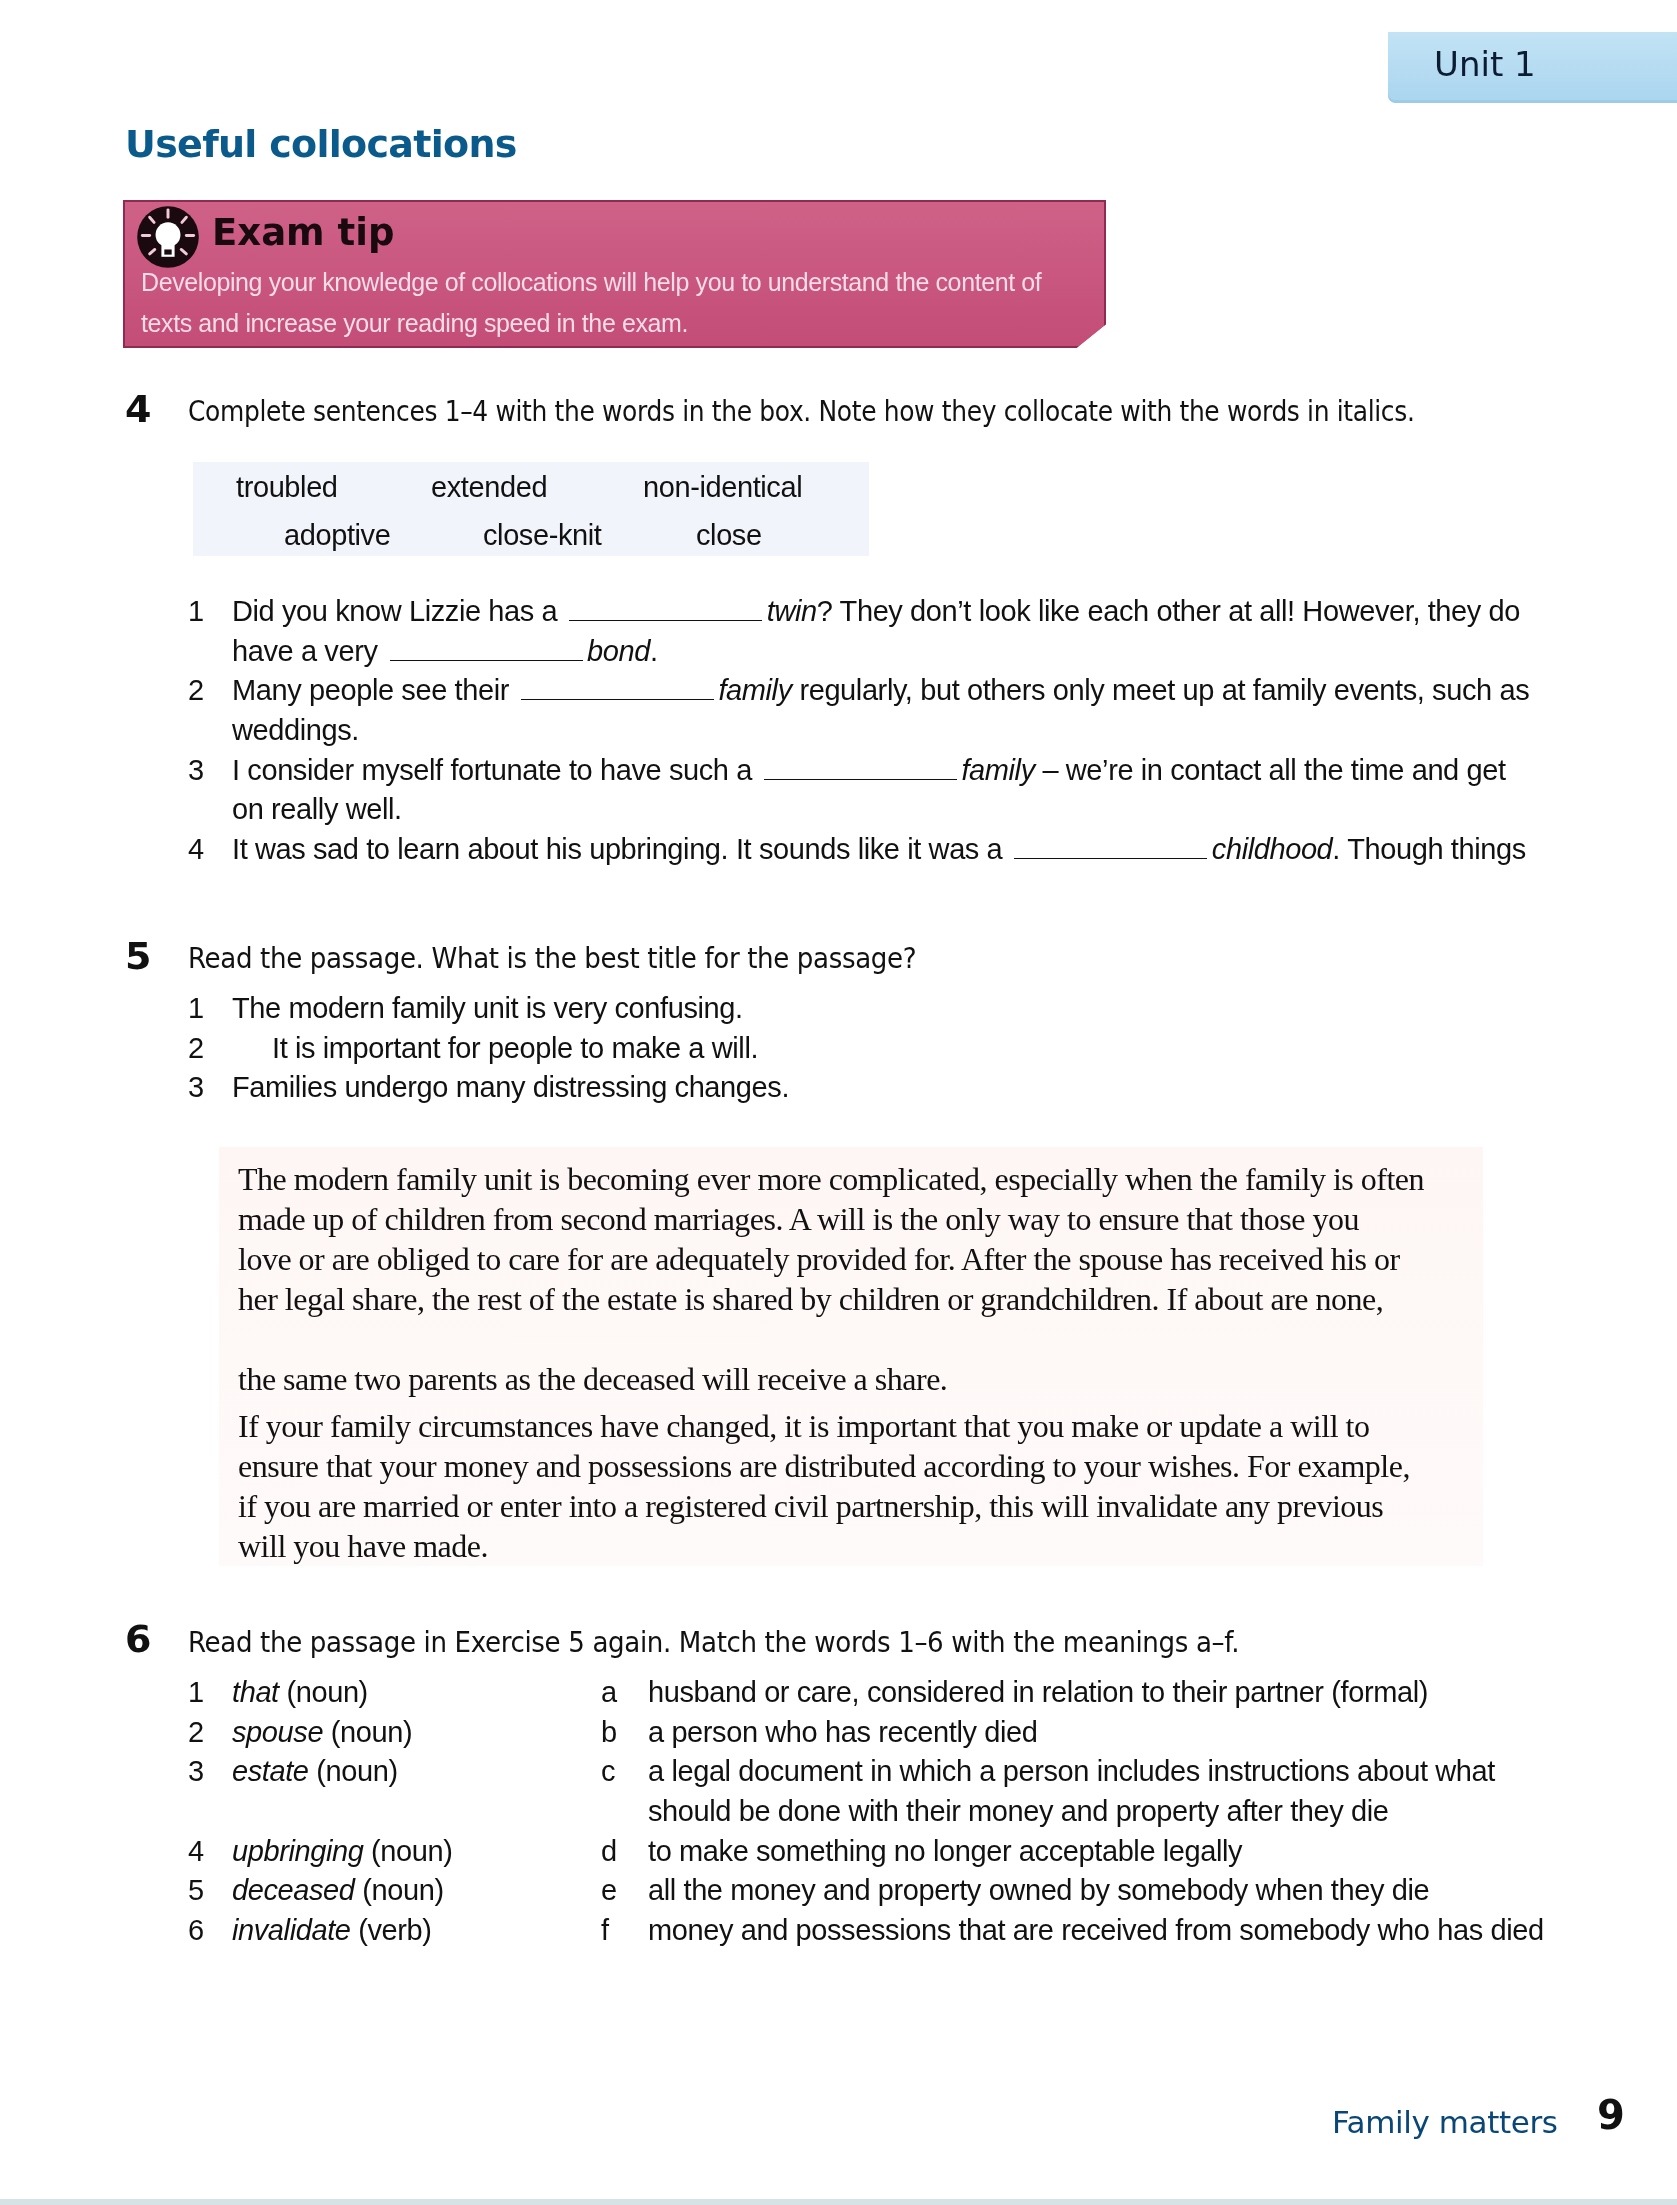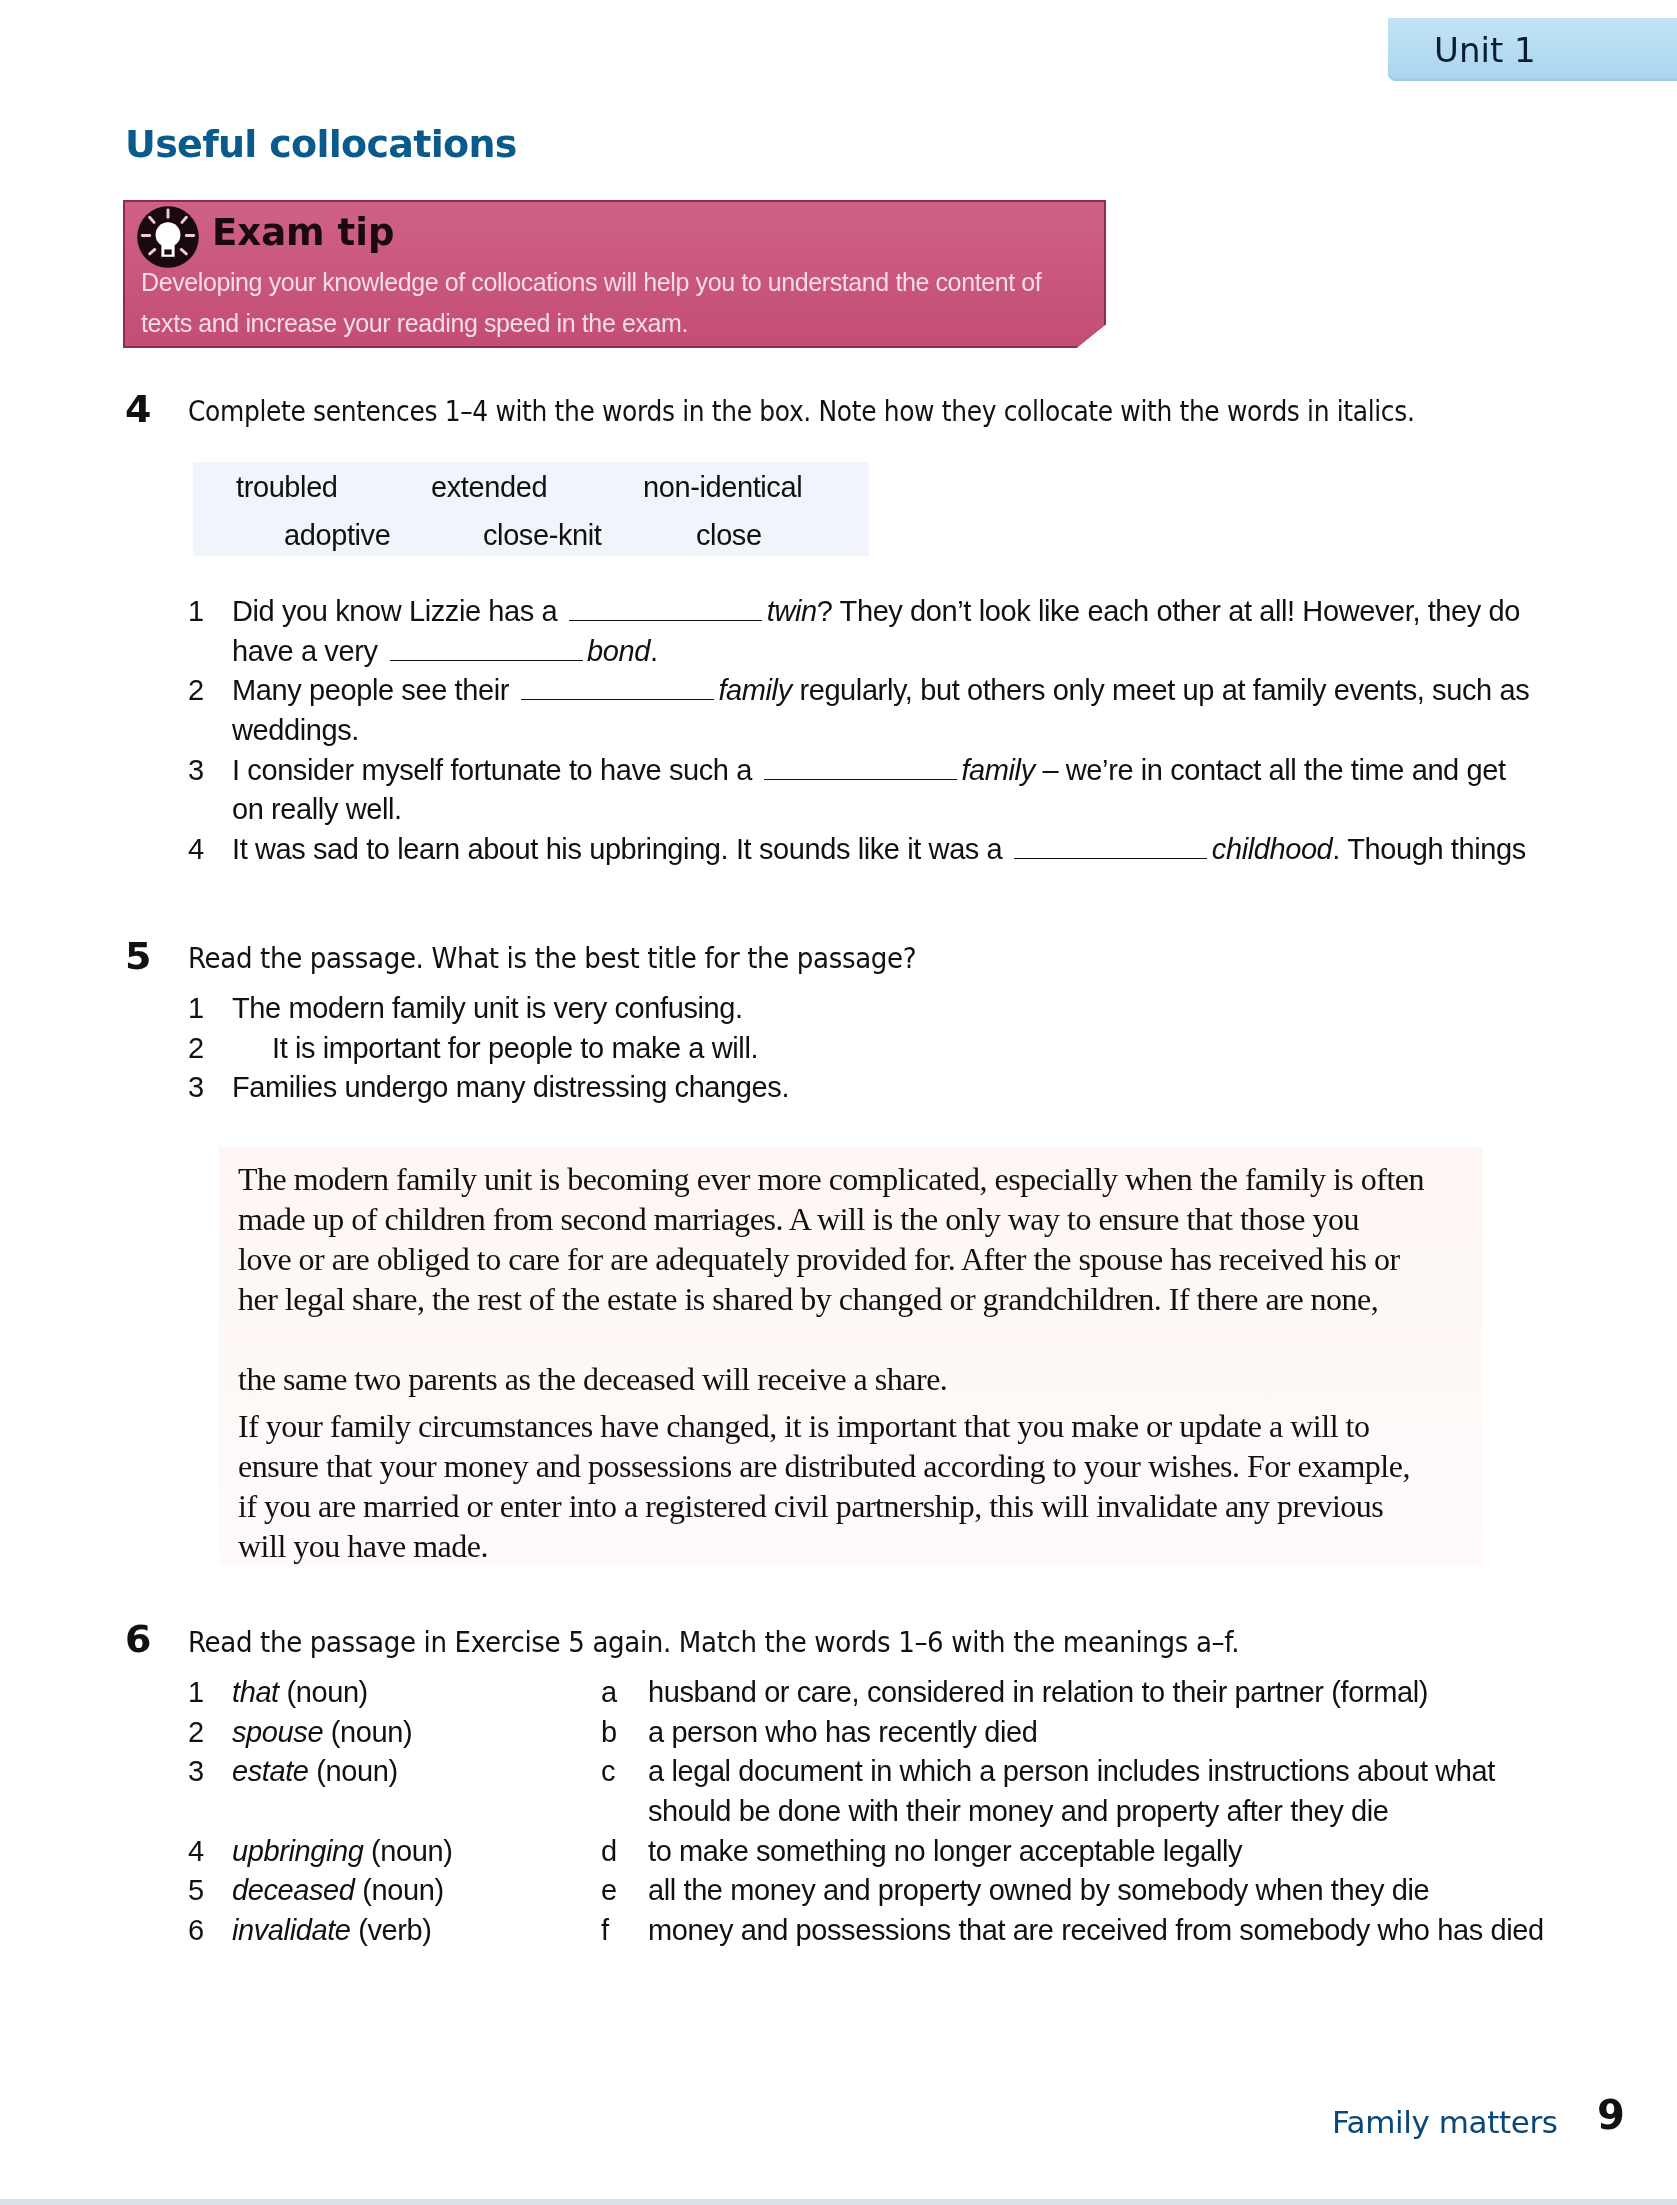--- a/index.html
+++ b/index.html
@@ -1,21 +1,21 @@
 <!DOCTYPE html>
 <html style="font-size:11.8px"><head>
   <meta charset="utf-8">
   <style>
     html, body { margin: 0; padding: 0; background: #ffffff; }
     body {
       width: 1677px; height: 2205px; position: relative; overflow: hidden;
       font-family: "Liberation Sans", sans-serif; color: #111111;
     }
     .unit-tab {
-      position: absolute; left: 1388px; top: 18px; width: 290px; height: 63px;
+      position: absolute; left: 1388px; top: 32px; width: 290px; height: 71px;
       background: linear-gradient(180deg, #c3e3f5 0%, #a9d5ef 100%);
       border-bottom-left-radius: 7.4px;
       box-shadow: inset 0 -2.9px 0 #9fcbe6;
     }
     .unit-tab span {
       position: absolute; left: 46px; top: 11.8px; font-size: 34px; color: #0b1c33;
       font-family: "DejaVu Sans", sans-serif;
     }
     .section-title {
       position: absolute; left: 125px; top: 122px; font-size: 38px; color: #0a5b8c;
@@ -185,21 +185,21 @@
     <span class="num" style="left:0;">3</span>
     <span style="position:absolute; left:44px;">Families undergo many distressing changes.</span>
   </div>
 </div>
 
 <div class="passage">
   <p style="top:11.8px;">
     <span>The modern family unit is becoming ever more complicated, especially when the family is often</span><br>
     <span>made up of children from second marriages. A will is the only way to ensure that those you</span><br>
     <span>love or are obliged to care for are adequately provided for. After the spouse has received his or</span><br>
-    <span>her legal share, the rest of the estate is shared by changed or grandchildren. If there are none,</span><br>
+    <span>her legal share, the rest of the estate is shared by children or grandchildren. If about are none,</span><br>
     <br>
     <span>the same two parents as the deceased will receive a share.</span>
   </p>
   <p style="top:259px;">
     <span>If your family circumstances have changed, it is important that you make or update a will to</span><br>
     <span>ensure that your money and possessions are distributed according to your wishes. For example,</span><br>
     <span>if you are married or enter into a registered civil partnership, this will invalidate any previous</span><br>
     <span>will you have made.</span>
   </p>
 </div>

